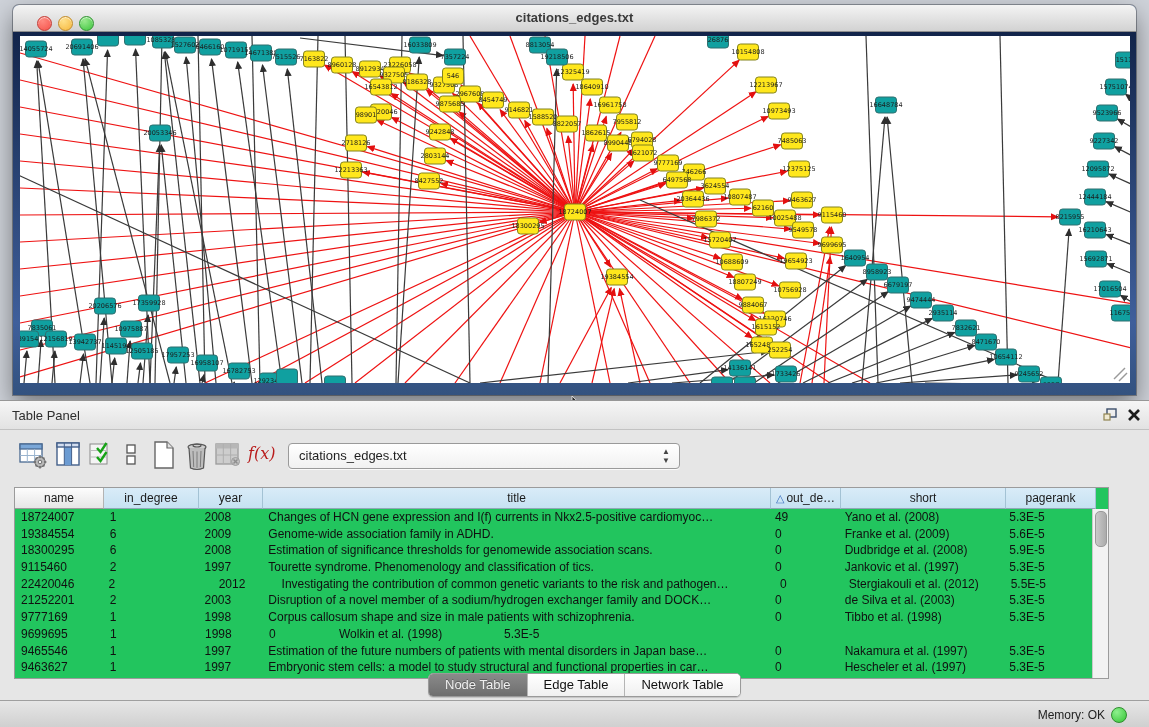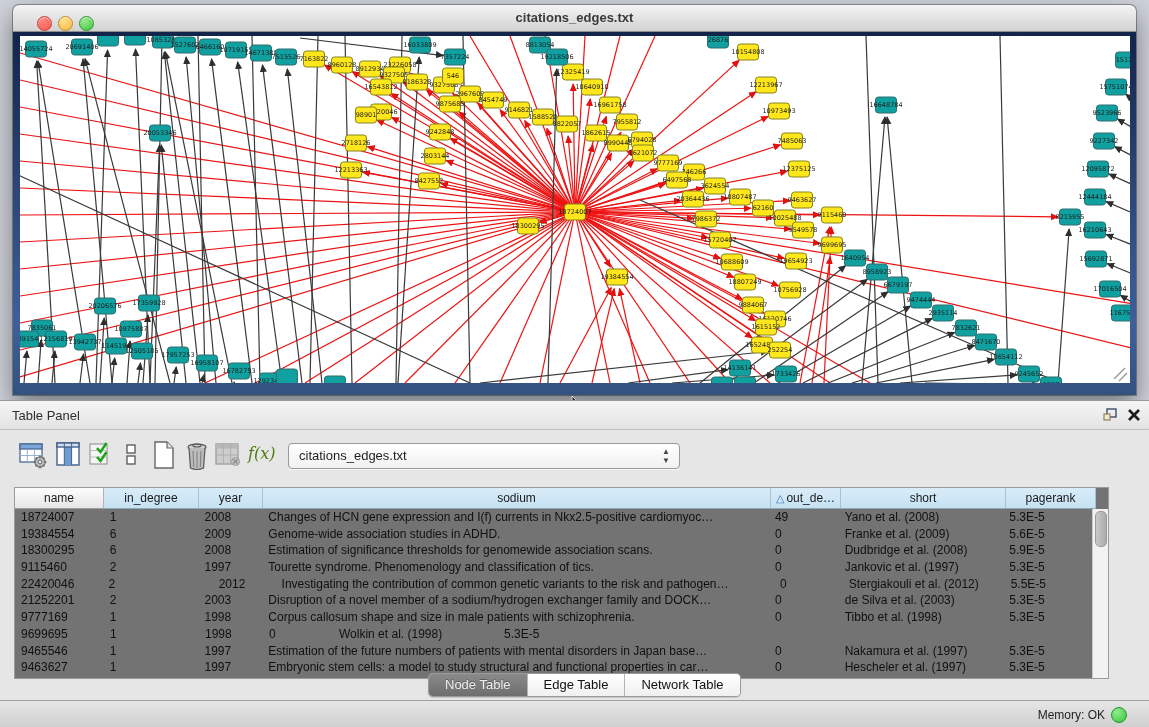--- a/index.html
+++ b/index.html
@@ -35,23 +35,23 @@
   .panel-hd{position:absolute;left:0;top:0;right:0;height:28px;background:linear-gradient(#f6f6f6,#e2e2e2);
        border-top:1px solid #979797;border-bottom:1px solid #c2c2c2;}
   .panel-title{position:absolute;left:12px;top:7px;font-size:13px;color:#2e2e2e;}
   .hd-ic{position:absolute;top:5px;width:18px;height:18px;cursor:default;}
   .toolbar{position:absolute;left:0;top:30px;right:0;height:52px;}
   .tb-ic{position:absolute;top:10px;}
   .combo{position:absolute;left:288px;top:13px;width:390px;height:24px;border:1px solid #9a9a9a;border-radius:4px;
        background:linear-gradient(#ffffff,#f1f1f1);box-shadow:0 1px 0 rgba(255,255,255,.8);}
   .combo-lbl{position:absolute;left:10px;top:4px;font-size:13px;color:#1e1e1e;}
   .combo-arr{position:absolute;right:9px;top:3px;font-size:8px;line-height:9px;color:#444;text-align:center;}
-  .fx{font-family:"DejaVu Serif",serif;font-style:italic;font-size:16px;color:#4d7c0f;}
-
-  .tablebox{position:absolute;left:14px;top:87px;width:1093px;height:190px;background:#737373;border:1px solid #9b9b9b;}
+  .fx{font-family:"DejaVu Serif",serif;font-style:italic;font-size:16px;color:#b91c1c;}
+
+  .tablebox{position:absolute;left:14px;top:87px;width:1093px;height:190px;background:#22c55e;border:1px solid #9b9b9b;}
   .thead{position:absolute;left:0;top:0;height:21px;display:flex;}
   .th{box-sizing:border-box;height:21px;font-size:12px;color:#1a1a1a;text-align:center;line-height:20px;
       background:linear-gradient(#d9ecf8,#c6e2f2);border-right:1px solid #a3c2d4;border-bottom:1px solid #8fa8b6;overflow:hidden;white-space:nowrap;}
   .th.first{background:linear-gradient(#fdfdfd,#e6e6e6);border-right:1px solid #b3b3b3;border-bottom:1px solid #9b9b9b;}
   .sorttri{color:#3a6fbf;font-size:11px;margin-right:2px;}
   .tbody{position:absolute;left:0;top:21px;right:15px;bottom:0;}
   .tr{display:flex;height:16.7px;}
   .td{box-sizing:border-box;font-size:12px;color:#101010;line-height:16.7px;padding-left:6px;
       overflow:hidden;white-space:nowrap;}
   .vsb{position:absolute;right:0;top:21px;width:15px;bottom:0;background:#f2f2f2;border-left:1px solid #c9c9c9;}
@@ -844,40 +844,40 @@
         <span class="combo-lbl">citations_edges.txt</span>
         <span class="combo-arr">▲<br>▼</span>
       </div>
     </div>
 
     <div class="tablebox">
       <div class="thead" id="thead">
           <div class="th first" style="width: 89px;">name</div>
           <div class="th" style="width: 95px;">in_degree</div>
           <div class="th" style="width: 64px;">year</div>
-          <div class="th" style="width: 508px;">sodium</div>
+          <div class="th" style="width: 508px;">title</div>
           <div class="th" style="width: 70px;"><span class="sorttri">△</span>out_de…</div>
           <div class="th" style="width: 165px;">short</div>
           <div class="th" style="width: 90px;">pagerank</div>
         </div>
       <div class="tbody" id="tbody">
           <div class="tr">
             <div class="td" style="width: 89px;">18724007</div>
             <div class="td" style="width: 95px;">1</div>
             <div class="td" style="width: 64px;">2008</div>
             <div class="td" style="width: 508px;">Changes of HCN gene expression and I(f) currents in Nkx2.5-positive cardiomyoc…</div>
             <div class="td" style="width: 70px;">49</div>
             <div class="td" style="width: 165px;">Yano et al. (2008)</div>
             <div class="td" style="width: 90px;">5.3E-5</div>
           </div>
           <div class="tr">
             <div class="td" style="width: 89px;">19384554</div>
             <div class="td" style="width: 95px;">6</div>
             <div class="td" style="width: 64px;">2009</div>
-            <div class="td" style="width: 508px;">Genome-wide association studies in ADHD.</div>
+            <div class="td" style="width: 508px;">Genome-wide association family in ADHD.</div>
             <div class="td" style="width: 70px;">0</div>
             <div class="td" style="width: 165px;">Franke et al. (2009)</div>
             <div class="td" style="width: 90px;">5.6E-5</div>
           </div>
           <div class="tr">
             <div class="td" style="width: 89px;">18300295</div>
             <div class="td" style="width: 95px;">6</div>
             <div class="td" style="width: 64px;">2008</div>
             <div class="td" style="width: 508px;">Estimation of significance thresholds for genomewide association scans.</div>
             <div class="td" style="width: 70px;">0</div>

